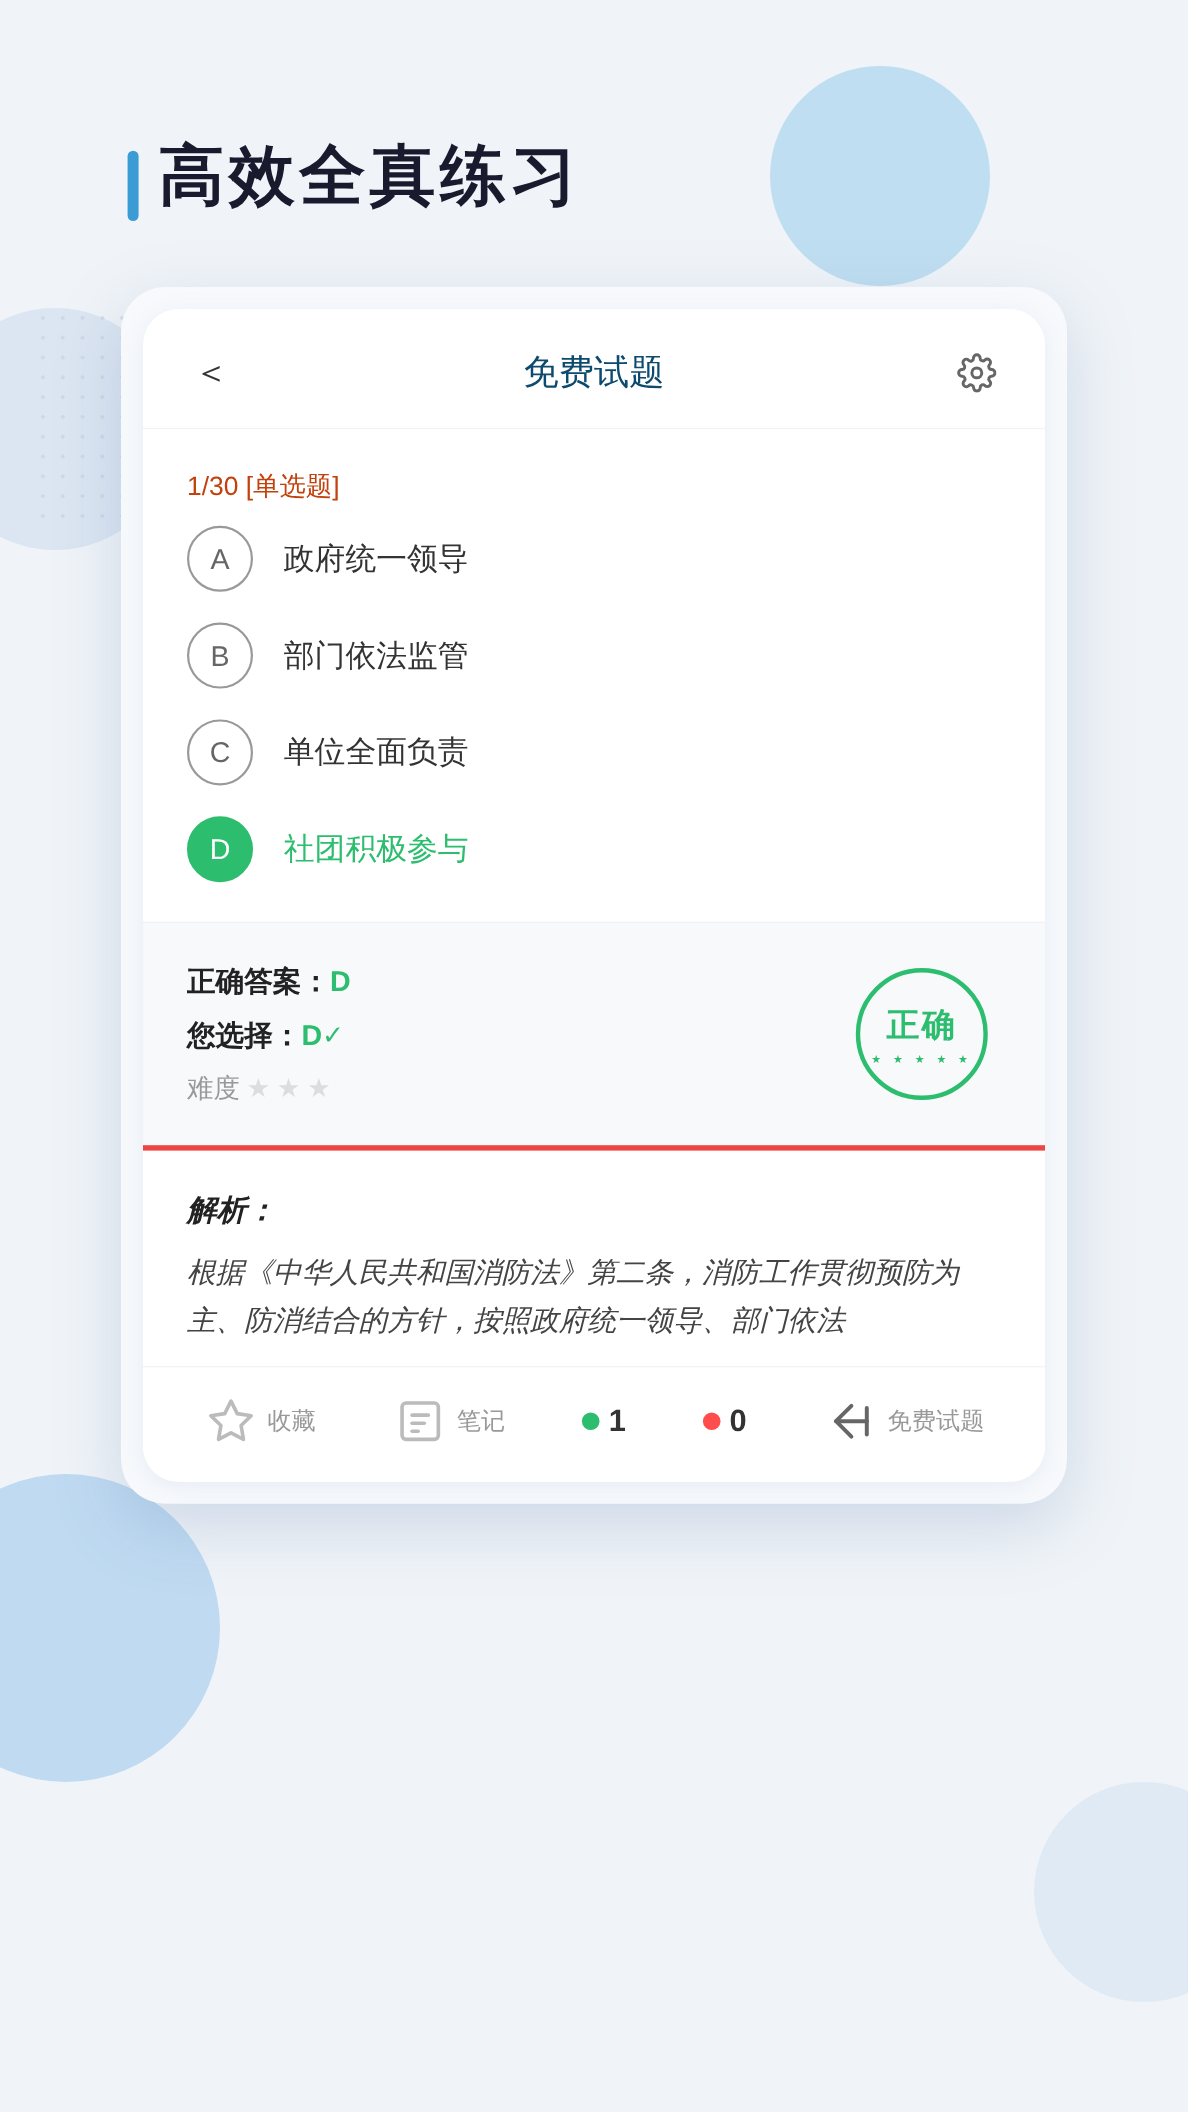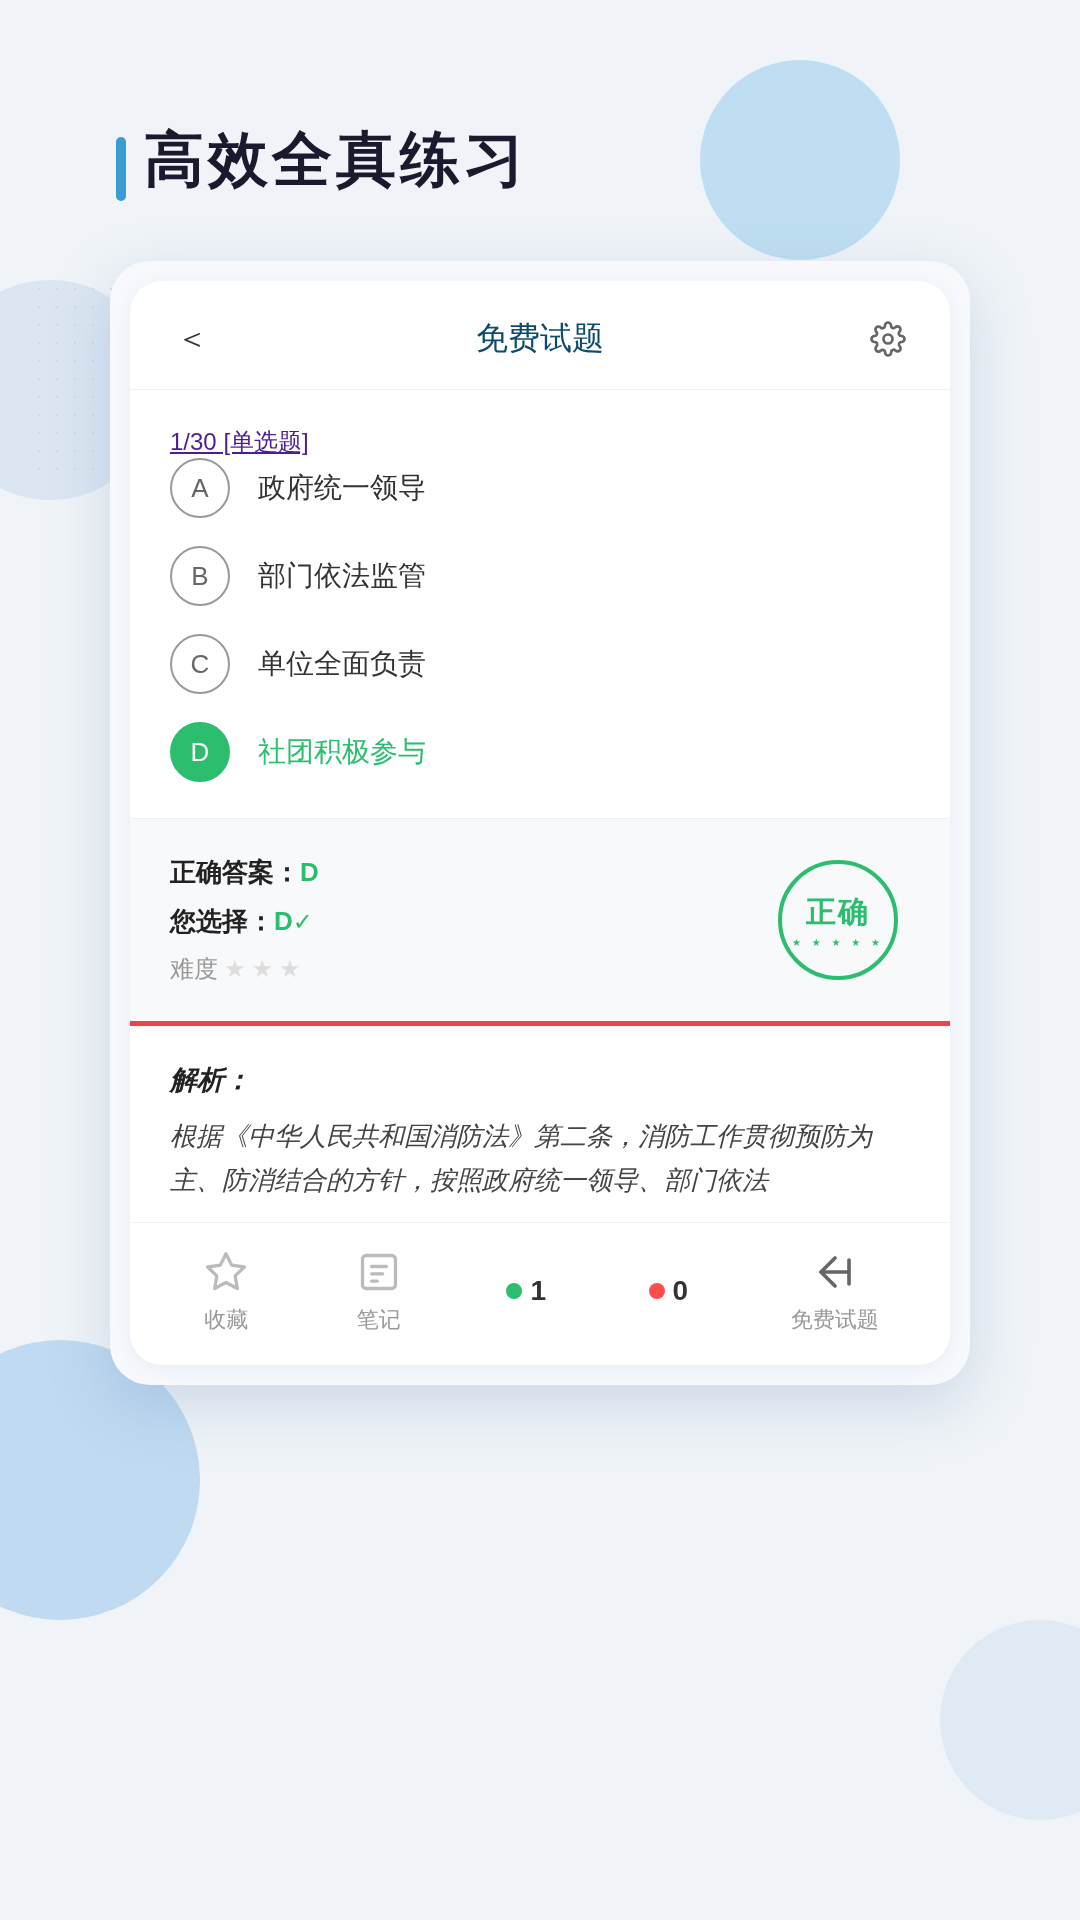--- a/index.html
+++ b/index.html
@@ -148,22 +148,22 @@
       width: 36px;
       height: 36px;
     }
 
     
     .question-area {
       padding: 36px 40px;
     }
     .question-meta {
       font-size: 24px;
-      color: #4c1d95;
-      text-decoration: underline;
+      color: #c2410c;
+      margin-bottom: 20px;
     }
     .question-text {
       font-size: 28px;
       color: #222;
       line-height: 1.7;
       margin-bottom: 40px;
     }
 
     
     .options-list {
@@ -294,21 +294,21 @@
     .bottom-toolbar {
       background: #fff;
       border-top: 1px solid #f0f2f5;
       display: flex;
       align-items: center;
       justify-content: space-around;
       padding: 24px 20px 30px 20px;
     }
     .toolbar-item {
       display: flex;
-      flex-direction: column;
+      flex-direction: row;
       align-items: center;
       gap: 8px;
       cursor: pointer;
     }
     .toolbar-icon {
       width: 50px;
       height: 50px;
       display: flex;
       align-items: center;
       justify-content: center;

